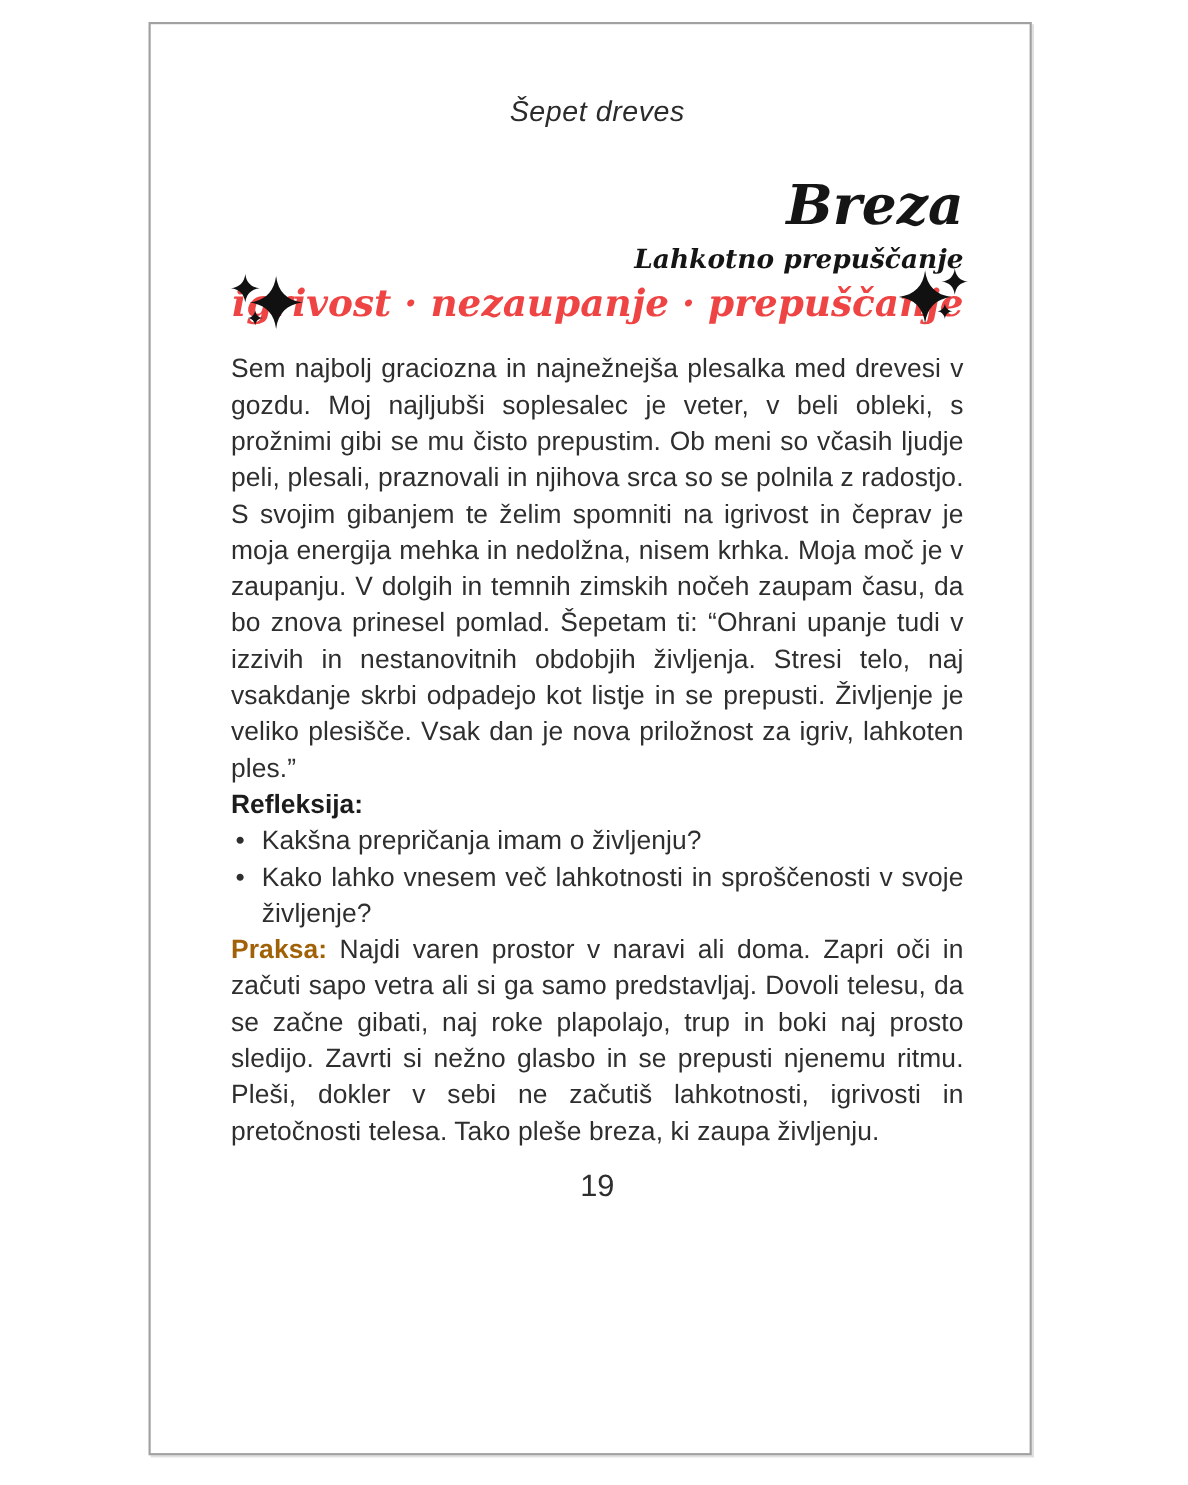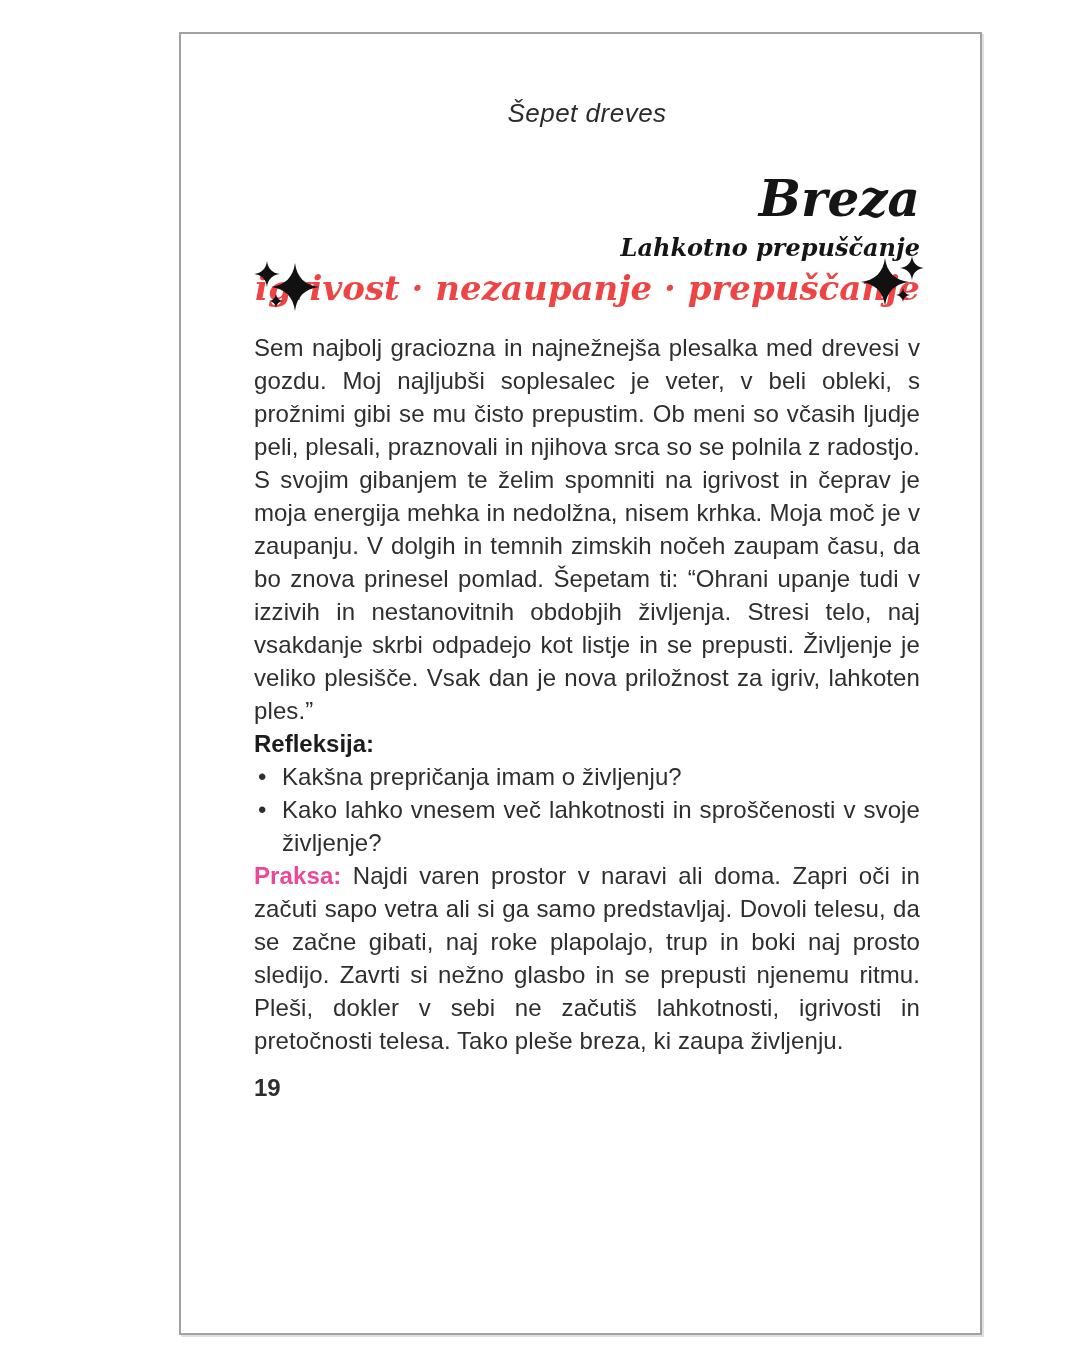--- a/index.html
+++ b/index.html
@@ -11,28 +11,27 @@
     width: 1080px;
     height: 1350px;
     position: relative;
     font-family: "Liberation Sans", "DejaVu Sans", sans-serif;
     color: #2e2e2e;
     overflow: hidden;
   }
   .page-frame {
     position: absolute;
     left: 135px;
-    top: 32px;
+    top: 20px;
     width: 799px;
     height: 1299px;
     border: 2px solid #a1a1a1;
     box-shadow: 2px 2px 0 rgba(0,0,0,0.12);
     background: #ffffff;
     box-sizing: content-box;
-    margin-left: 44px;
   }
   .content {
     position: relative;
     height: 100%;
     padding: 0 60px 0 73px;
     box-sizing: border-box;
   }
   .running-header {
     margin: 0;
     padding-top: 64px;
@@ -117,27 +116,27 @@
   ul.reflection-list li::before {
     content: "\2022";
     position: absolute;
     left: 4px;
     top: 0;
   }
   .practice {
     margin: 0;
     text-align: justify;
   }
-  .practice b { color: #ec4899; }
+  .practice b { color: #a16207; }
   .page-number {
     margin: 0;
     padding-top: 17px;
-    font-size: 24px;
+    text-align: center;
+    font-size: 28px;
     color: #2e2e2e;
-    font-weight: bold;
   }
 </style>
 </head>
 <body>
 
 <div class="page-frame">
   <div class="content">
 
     <p class="running-header">Šepet dreves</p>
 

